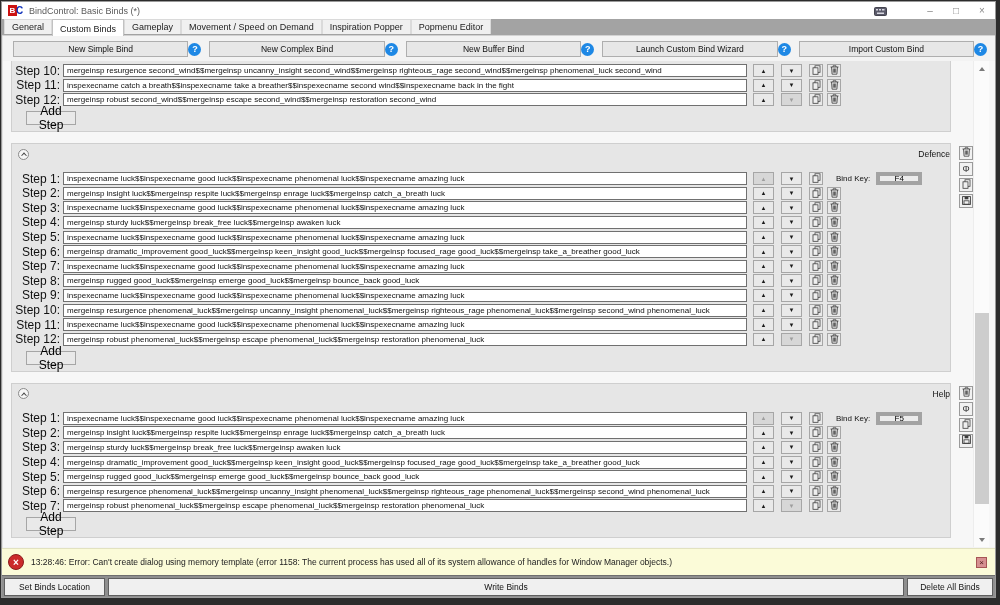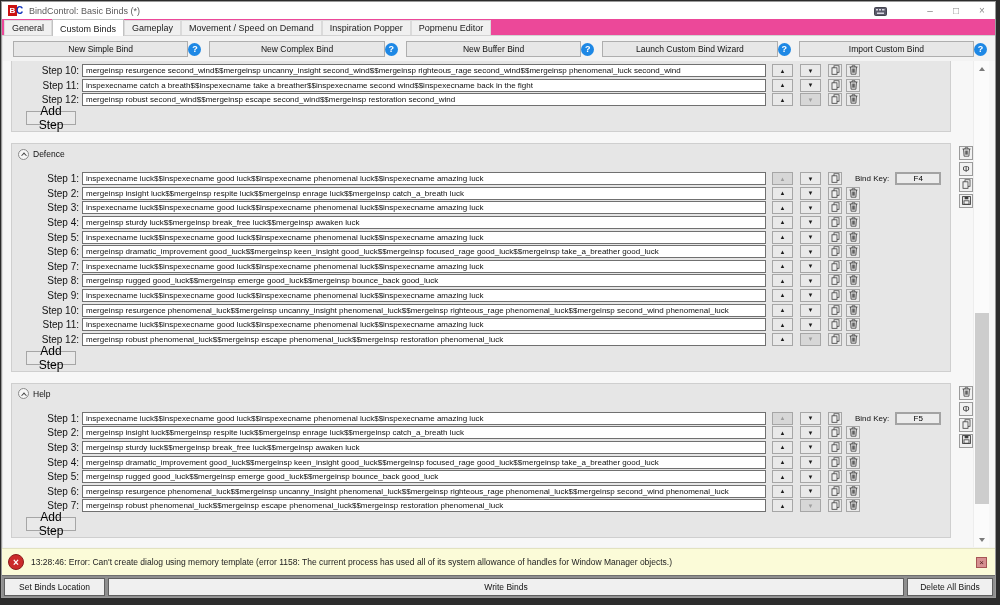--- a/index.html
+++ b/index.html
@@ -16,55 +16,55 @@
   .wtitle { font-size:9px; color:#5a5a5a; margin-left:5px; }
   .tb-right { margin-left:auto; display:flex; align-items:center; }
   .kbdicon { margin-right:30px; }
   .wctl { width:26px; text-align:center; color:#8a8a8a; font-size:10px; line-height:16px; }
 
   
   .menubar { height:15px; display:flex; align-items:center; padding-left:4px; font-size:9.5px; color:#333; flex:none; background:#fff; }
   .menu-item { padding:0 7px; }
 
   
-  .tabbar { height:17px; background:#ec4899; display:flex; align-items:center; padding-left:2px; border-bottom:1px solid #d2d2d2; flex:none; }
+  .tabbar { height:17px; background:#a3a3a3; display:flex; align-items:flex-start; padding-left:2px; border-bottom:1px solid #d2d2d2; flex:none; }
   .tab { font-size:9px; color:#222; padding:2px 7px 2px 7px; background:#f0f0f0; border:1px solid #dadada; border-bottom:none; white-space:nowrap; }
   .tab.active { background:#fff; border-color:#c2c2c2; padding-top:4px; margin-bottom:-1px; position:relative; z-index:2; }
 
   
   .page { flex:1; position:relative; background:#f3f3f3; border-left:1px solid #e2e2e2; overflow:hidden; }
   .toolbar { display:flex; align-items:center; padding:5px 8px 0 10px; gap:8px; }
   .tb-unit { flex:1; display:flex; align-items:center; gap:0; }
   .tb-btn { flex:1; height:16px; background:#e7e7e7; border:1px solid #aeaeae; font-size:8.5px; color:#111; display:flex; align-items:center; justify-content:center; white-space:nowrap; }
   .help { width:13px; height:13px; border-radius:50%; background:#1e88e5; color:#fff; font-size:9px; font-weight:bold; display:flex; align-items:center; justify-content:center; flex:none; }
 
   .viewport { position:absolute; left:0; top:25px; right:0; bottom:1px; overflow:hidden; background:#f7f7f7; }
 
   .section { margin-left:8px; width:940px; background:#e6e6e6; border:1px solid #cfcfcf; position:relative; }
   .section + .section { margin-top:11px; }
   .section.partial { border-top:none; padding-top:3px; }
-  .sec-header { display:flex; align-items:center; gap:4px; padding:3px 0 0 6px; height:17px; margin-bottom:11px; }
+  .sec-header { display:flex; align-items:center; gap:4px; padding:3px 0 0 6px; height:17px; margin-bottom:11px;justify-content:space-between; }
   .collapse-btn { width:11px; height:11px; border-radius:50%; border:1px solid #8a8a8a; background:#f6f6f6; display:flex; align-items:center; justify-content:center; }
   .chev-up { width:4px; height:4px; border-left:1px solid #444; border-top:1px solid #444; transform:rotate(45deg) translate(1px,1px); }
   .sec-title { font-size:8.5px; color:#111; }
 
   .row { display:flex; align-items:center; height:13px; margin-bottom:1.6px; }
-  .step-label { width:70px; text-align:right; font-size:10px; color:#111; padding-right:3px; white-space:nowrap; }
+  .step-label { width:51px; text-align:right; font-size:12px; color:#111; padding-right:3px; white-space:nowrap; }
   .step-input { width:684px; height:13px; border:1px solid #707070; background:#fff; font-size:8px; padding:0 3px; font-family:"Liberation Sans", sans-serif; color:#111; }
   .mini-btn { height:13px; background:#e9e9e9; border:1px solid #a6a6a6; display:flex; align-items:center; justify-content:center; color:#1a1a1a; }
   .btn-up, .btn-down { width:21px; font-size:6px; }
   .btn-up { margin-left:6px; }
   .btn-down { margin-left:7px; }
   .btn-copy { width:14px; margin-left:7px; }
   .btn-trash { width:14px; margin-left:4px; }
   .mini-btn.disabled { background:#d7d7d7; color:#9e9e9e; }
 
   .bind-wrap { display:flex; align-items:center; margin-left:13px; gap:6px; }
   .bind-label { font-size:8px; color:#111; }
-  .bind-field { width:46px; height:13px; border:2px solid #a3a3a3; background:#ececec; font-size:8px; text-align:center; font-family:"Liberation Sans", sans-serif; }
+  .bind-field { width:46px; height:13px; border:4px solid #a3a3a3; background:#ececec; font-size:8px; text-align:center; font-family:"Liberation Sans", sans-serif; }
 
   .add-step { margin:5px 0 6px 14px; width:50px; height:14px; background:#e9e9e9; border:1px solid #a6a6a6; font-size:12px; display:flex; align-items:center; justify-content:center; }
 
   .tools { position:absolute; left:947px; top:2px; display:flex; flex-direction:column; gap:2px; }
   .tool-btn { width:14px; height:14px; background:#f1f1f1; border:1px solid #9a9a9a; display:flex; align-items:center; justify-content:center; font-size:9px; color:#333; }
 
   
   .scrollbar { position:absolute; right:6px; top:0; width:16px; height:100%; background:#fbfbfb; border-left:1px solid #ededed; }
   .sb-btn { position:absolute; left:0; width:16px; height:15px; display:flex; align-items:center; justify-content:center; }
   .sb-btn.up { top:0; } .sb-btn.down { bottom:0; }

